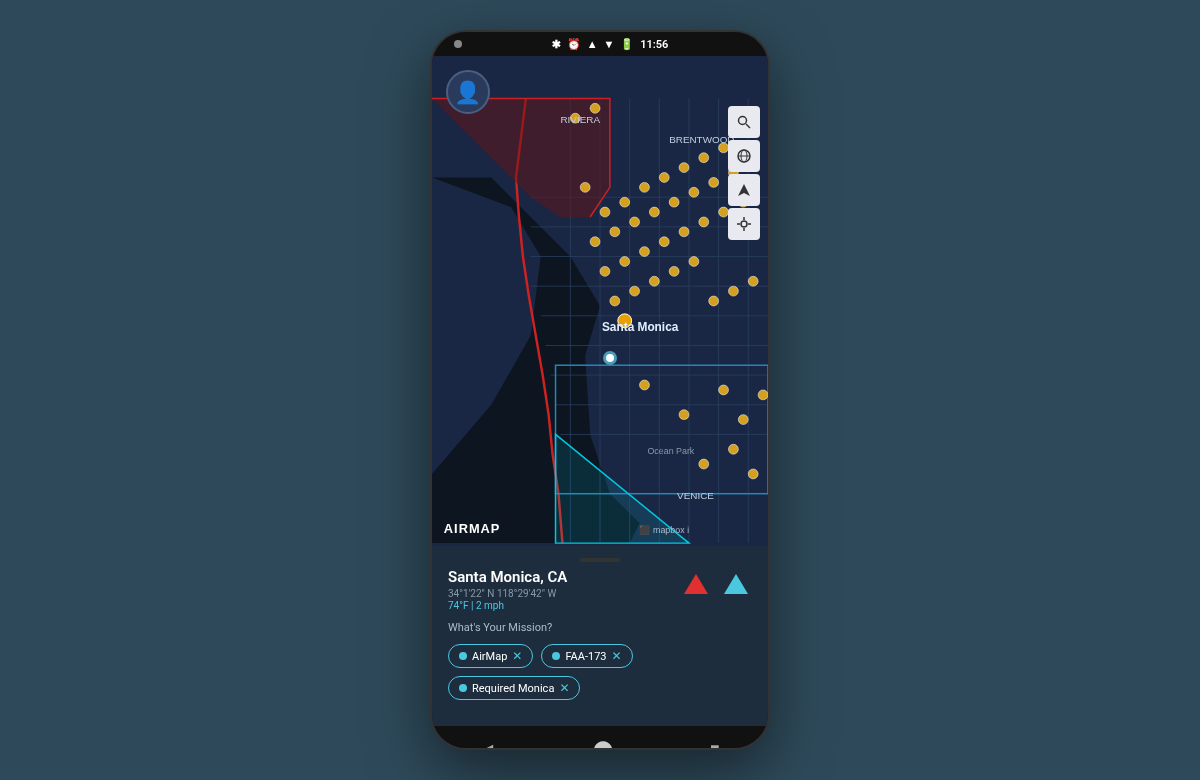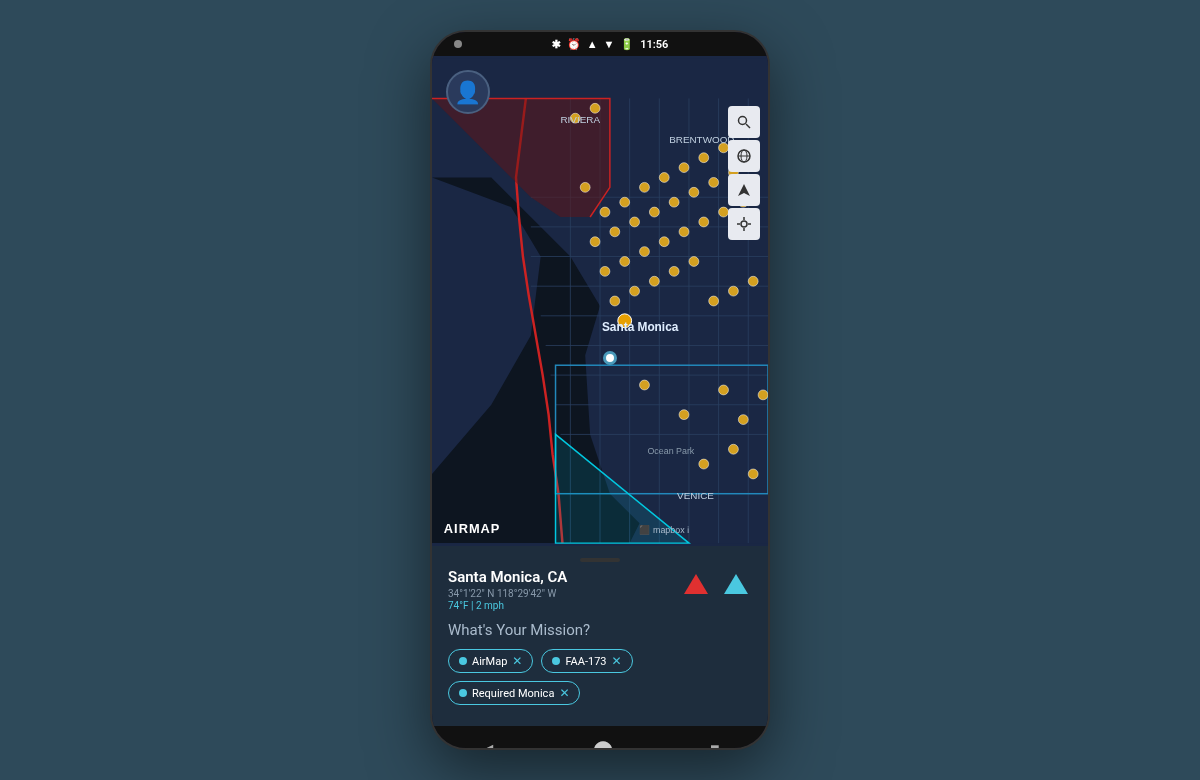--- a/index.html
+++ b/index.html
@@ -197,21 +197,21 @@
     .alert-icon-blue {
       width: 32px;
       height: 32px;
       display: flex;
       align-items: center;
       justify-content: center;
     }
 
     .mission-label {
       color: #aabbcc;
-      font-size: 15px;
+      font-size: 11px;
       margin-bottom: 10px;
     }
 
     .mission-chips {
       display: flex;
       gap: 8px;
       flex-wrap: wrap;
     }
 
     .chip {

